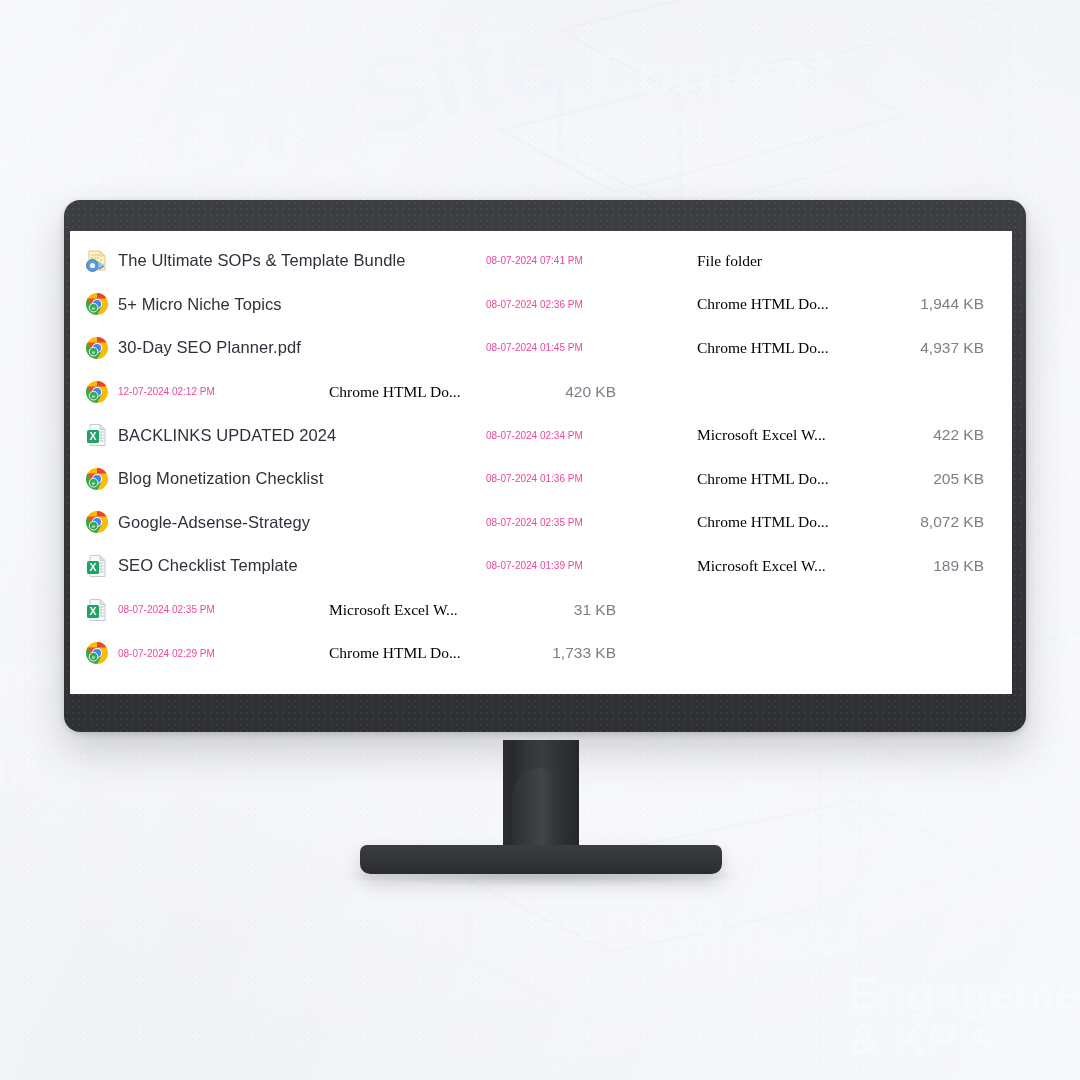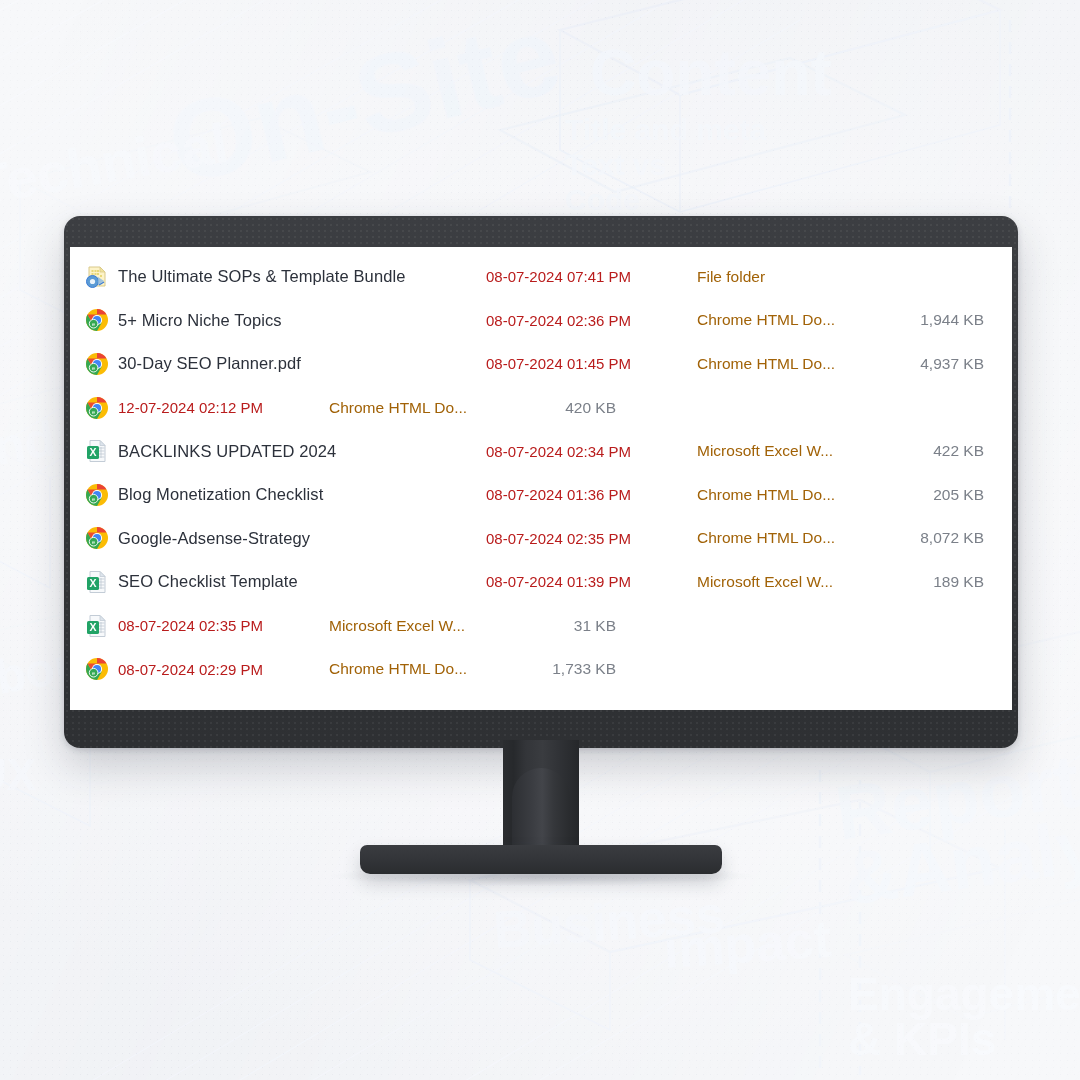--- a/index.html
+++ b/index.html
@@ -24,24 +24,25 @@
     background-image:radial-gradient(circle, rgba(140,150,170,.13) 0.7px, transparent 0.8px);
     background-size:7px 7px;
   }
   .bgveil{
     position:absolute;inset:0;
     background:linear-gradient(115deg, rgba(255,255,255,.55) 0%, rgba(255,255,255,.18) 40%, rgba(255,255,255,.55) 100%);
   }
 
   
   #monitor{
-    position:absolute;left:64px;top:216px;width:954px;height:532px;
+    position:absolute;left:64px;top:200px;width:954px;height:532px;
     border-radius:16px;
     background:linear-gradient(180deg,#3c3e42 0%,#343639 45%,#2e3033 100%);
     box-shadow:0 18px 40px rgba(40,45,60,.22), 0 2px 6px rgba(40,45,60,.18);
+    padding-left:8px;
   }
   #monitor-texture{
     position:absolute;inset:0;border-radius:16px;
     background-image:radial-gradient(circle, rgba(255,255,255,.055) 0.9px, transparent 1px);
     background-size:6px 6px;
     pointer-events:none;
   }
   #screen{
     position:absolute;left:6px;top:31px;width:942px;height:463px;
     background:#ffffff;
@@ -61,25 +62,25 @@
     padding-left:14px;
   }
   .icon-cell{width:34px;flex:0 0 34px;display:flex;align-items:center;justify-content:flex-start;}
   .name-cell{
     flex:0 0 368px;width:368px;
     font-size:16.5px;color:#2c313b;letter-spacing:.1px;
     white-space:nowrap;overflow:hidden;
   }
   .date-cell{
     flex:0 0 211px;width:211px;
-    font-size:15px;color:#b91c1c;white-space:nowrap;
+    font-size:10px;color:#ec4899;white-space:nowrap;
   }
   .type-cell{
     flex:0 0 150px;width:150px;
-    font-size:15.5px;color:#a16207;white-space:nowrap;
+    font-size:15.5px;color:#000000;white-space:nowrap;font-family:Liberation Serif, serif;
   }
   .size-cell{
     flex:0 0 137px;width:137px;text-align:right;
     font-size:15.5px;color:#7b8089;white-space:nowrap;
   }
 
   
   .ico{width:26px;height:26px;display:block;}
 
   

